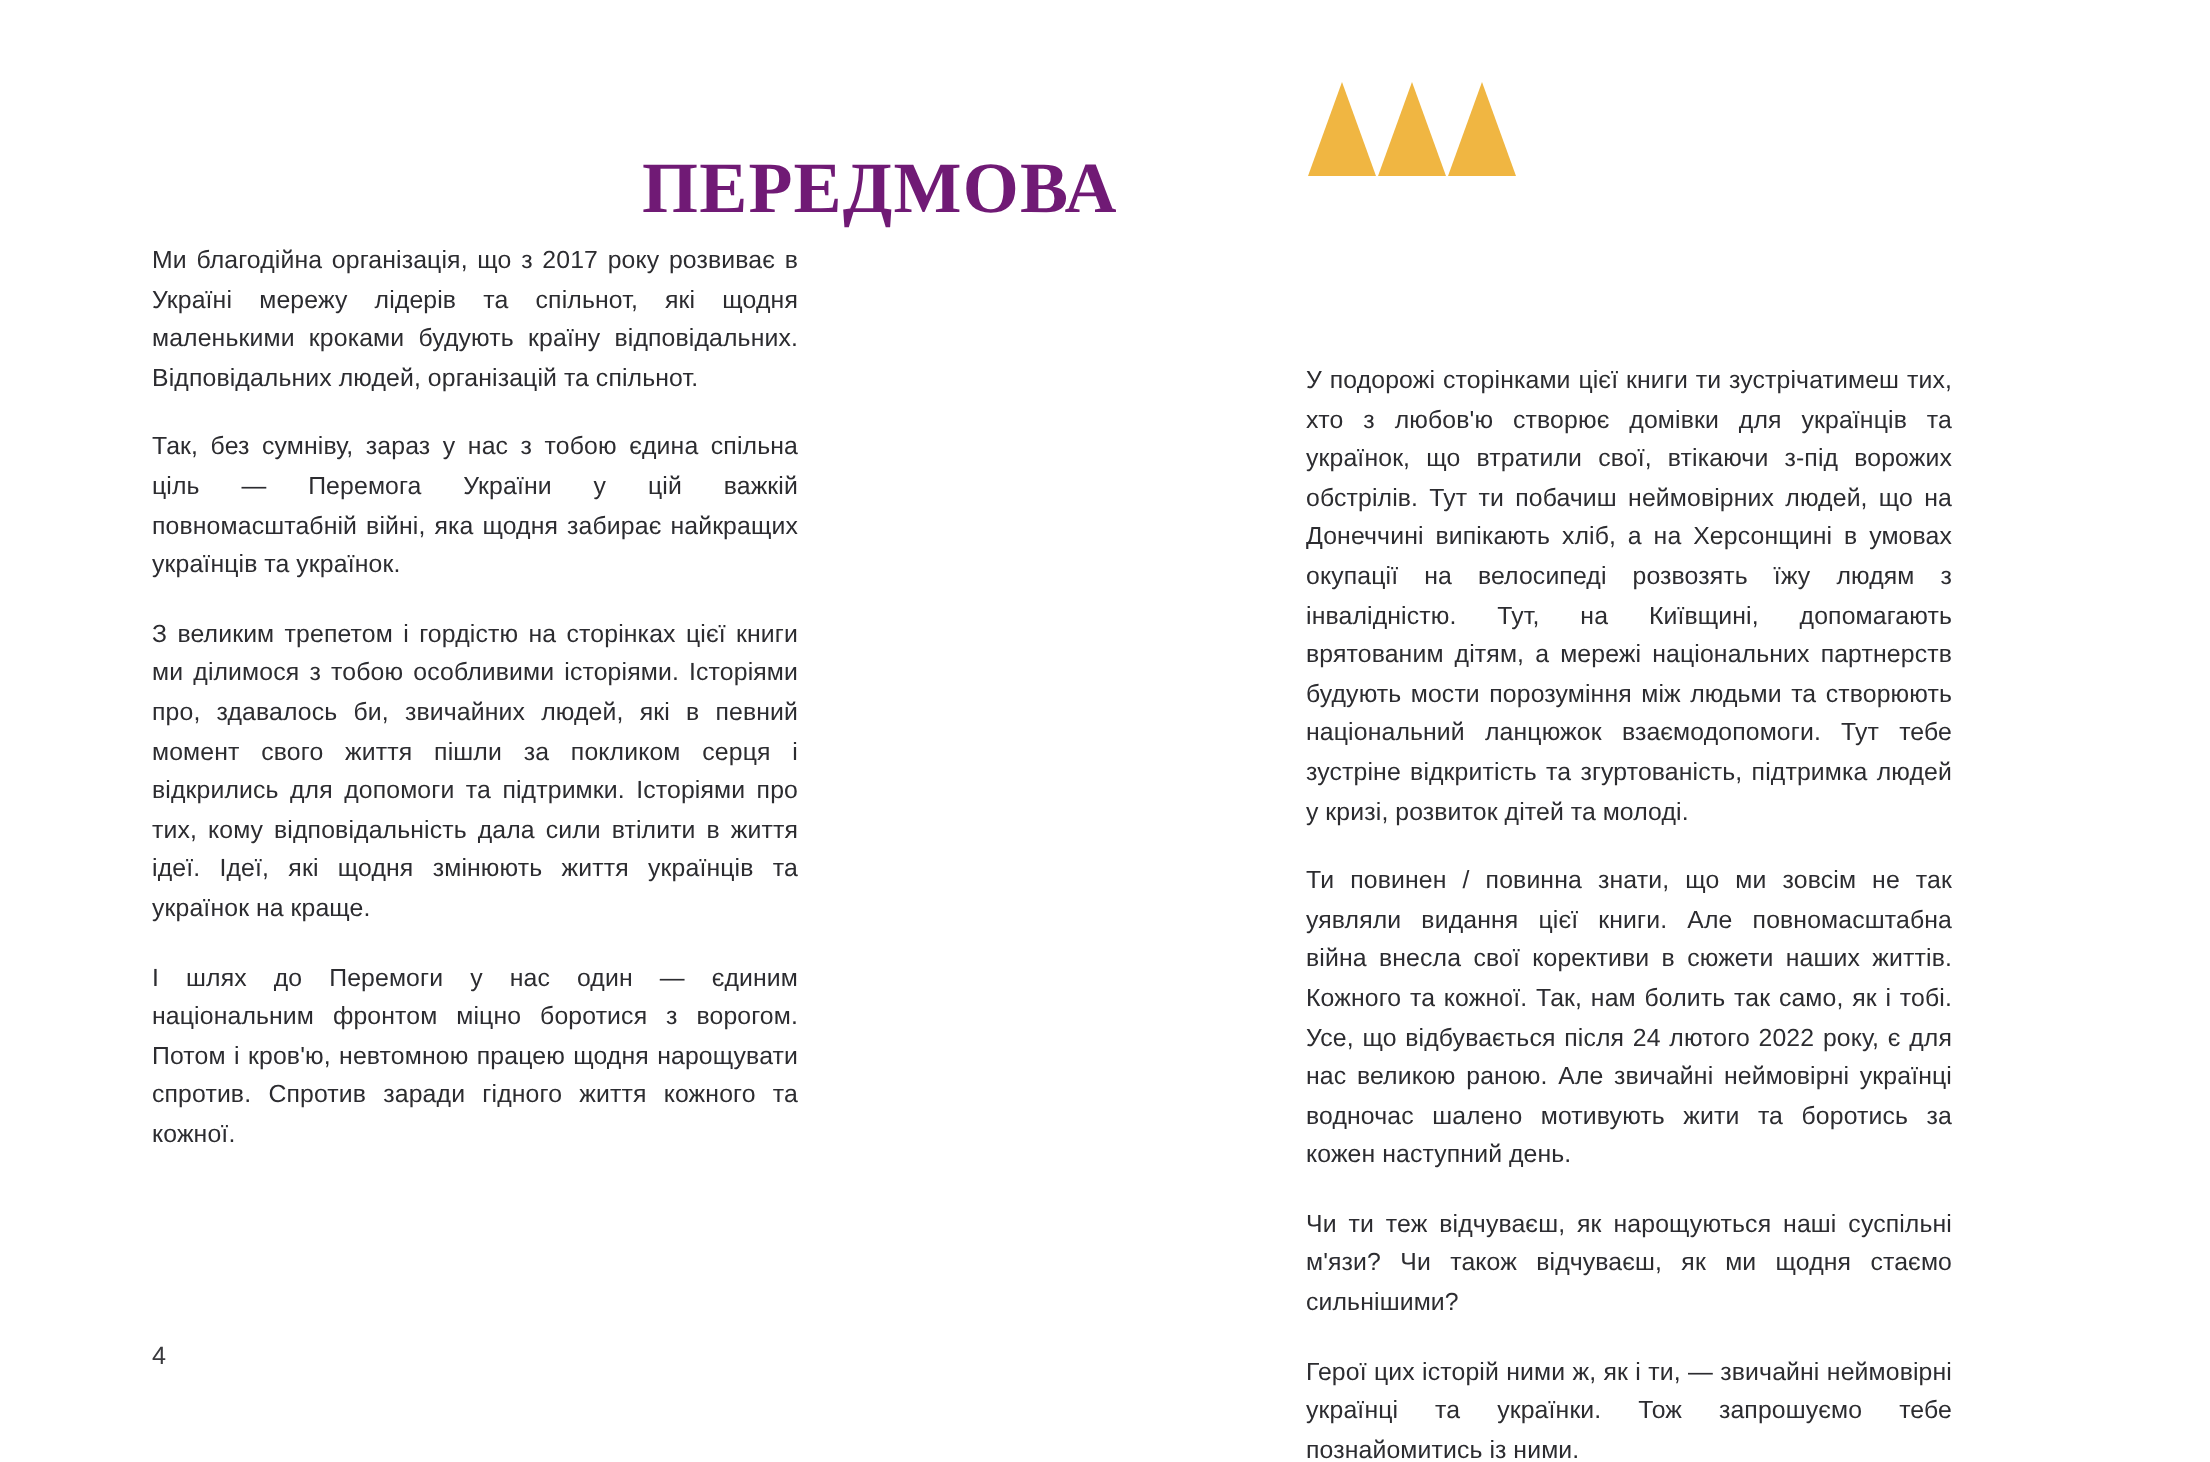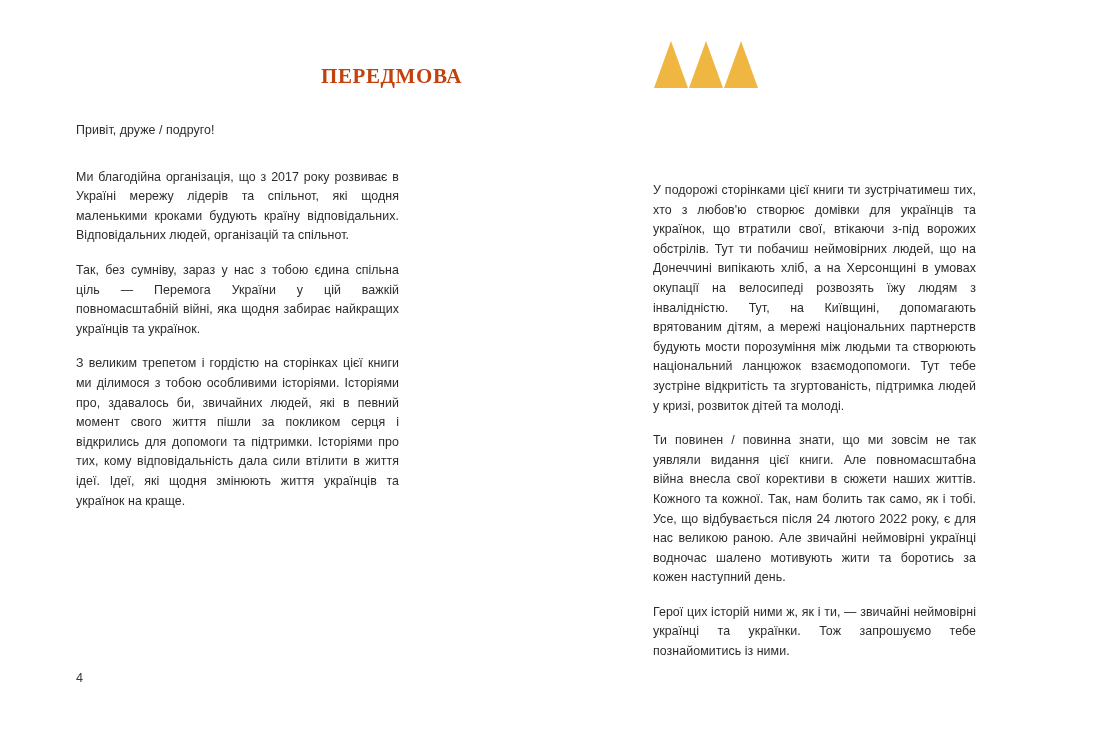--- a/index.html
+++ b/index.html
@@ -23,24 +23,24 @@
     background: #ffffff;
   }
 
   
   .page-title {
     position: absolute;
     left: 321px;
     top: 52px;
     font-family: "Liberation Serif", "DejaVu Serif", serif;
     font-weight: bold;
-    font-size: 21px;
+    font-size: 36px;
     letter-spacing: 0.6px;
     line-height: 1;
-    color: #c2410c;
+    color: #701a75;
     white-space: nowrap;
     -webkit-font-smoothing: none;
   }
 
   .mountains {
     position: absolute;
     left: 654px;
     top: 41px;
     width: 104px;
     height: 48px;
@@ -90,29 +90,30 @@
 
   <h1 class="page-title">ПЕРЕДМОВА</h1>
 
   <svg class="mountains" viewBox="0 0 104 48" aria-hidden="true">
     <polygon points="17,0 34,47 0,47" fill="#F0B642"></polygon>
     <polygon points="52,0 69,47 35,47" fill="#F0B642"></polygon>
     <polygon points="87,0 104,47 70,47" fill="#F0B642"></polygon>
   </svg>
 
   <div class="col col-left">
-    <p class="greeting">Привіт, друже / подруго!</p>
     <p>Ми благодійна організація, що з 2017 року розвиває в Україні мережу лідерів та спільнот, які щодня маленькими кроками будують країну відповідальних. Відповідальних людей, організацій та спільнот.</p>
     <p>Так, без сумніву, зараз у нас з тобою єдина спільна ціль — Перемога України у цій важкій повномасштабній війні, яка щодня забирає найкращих українців та українок.</p>
     <p>З великим трепетом і гордістю на сторінках цієї книги ми ділимося з тобою особливими історіями. Історіями про, здавалось би, звичайних людей, які в певний момент свого життя пішли за покликом серця і відкрились для допомоги та підтримки. Історіями про тих, кому відповідальність дала сили втілити в життя ідеї. Ідеї, які щодня змінюють життя українців та українок на краще.</p>
+    <p>І шлях до Перемоги у нас один — єдиним національним фронтом міцно боротися з ворогом. Потом і кров'ю, невтомною працею щодня нарощувати спротив. Спротив заради гідного життя кожного та кожної.</p>
 
   </div>
 
   <div class="col col-right">
     <p>У подорожі сторінками цієї книги ти зустрічатимеш тих, хто з любов'ю створює домівки для українців та українок, що втратили свої, втікаючи з-під ворожих обстрілів. Тут ти побачиш неймовірних людей, що на Донеччині випікають хліб, а на Херсонщині в умовах окупації на велосипеді розвозять їжу людям з інвалідністю. Тут, на Київщині, допомагають врятованим дітям, а мережі національних партнерств будують мости порозуміння між людьми та створюють національний ланцюжок взаємодопомоги. Тут тебе зустріне відкритість та згуртованість, підтримка людей у кризі, розвиток дітей та молоді.</p>
     <p>Ти повинен / повинна знати, що ми зовсім не так уявляли видання цієї книги. Але повномасштабна війна внесла свої корективи в сюжети наших життів. Кожного та кожної. Так, нам болить так само, як і тобі. Усе, що відбувається після 24 лютого 2022 року, є для нас великою раною. Але звичайні неймовірні українці водночас шалено мотивують жити та боротись за кожен наступний день.</p>
+    <p>Чи ти теж відчуваєш, як нарощуються наші суспільні м'язи? Чи також відчуваєш, як ми щодня стаємо сильнішими?</p>
     <p>Герої цих історій ними ж, як і ти, — звичайні неймовірні українці та українки. Тож запрошуємо тебе познайомитись із ними.</p>
 
   </div>
 
   <div class="page-number">4</div>
 
 </div>
 
 </body></html>

